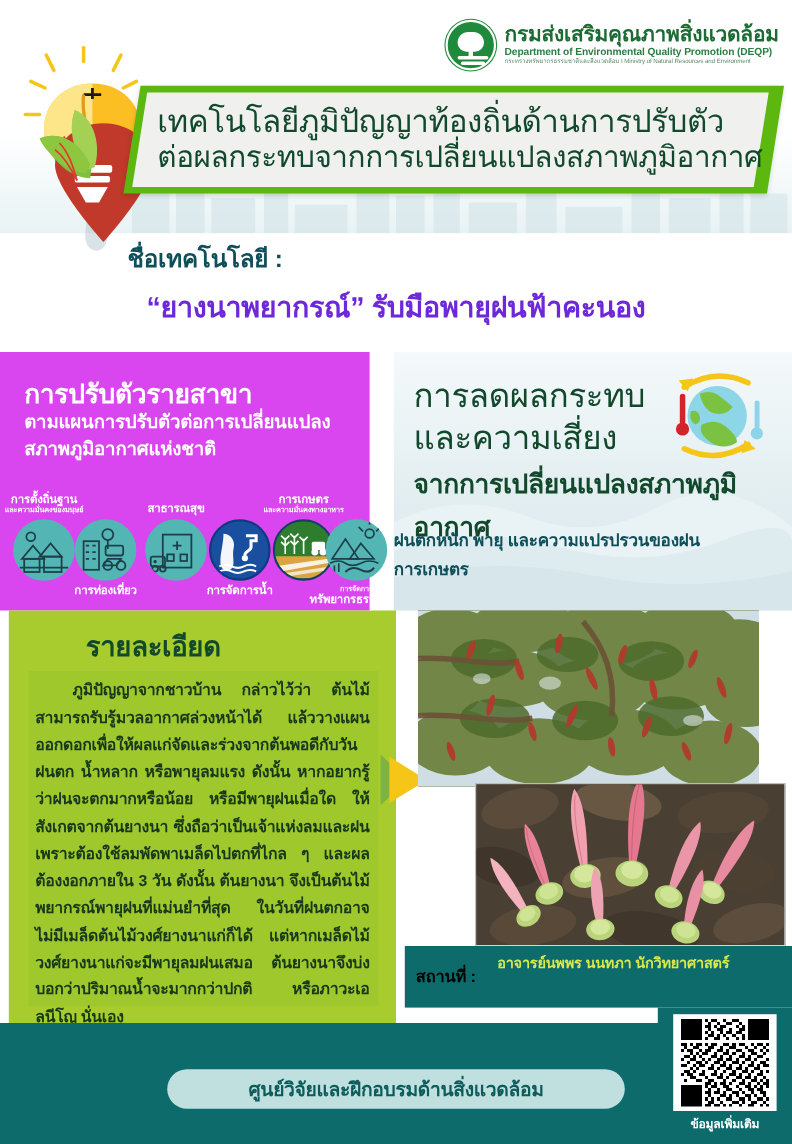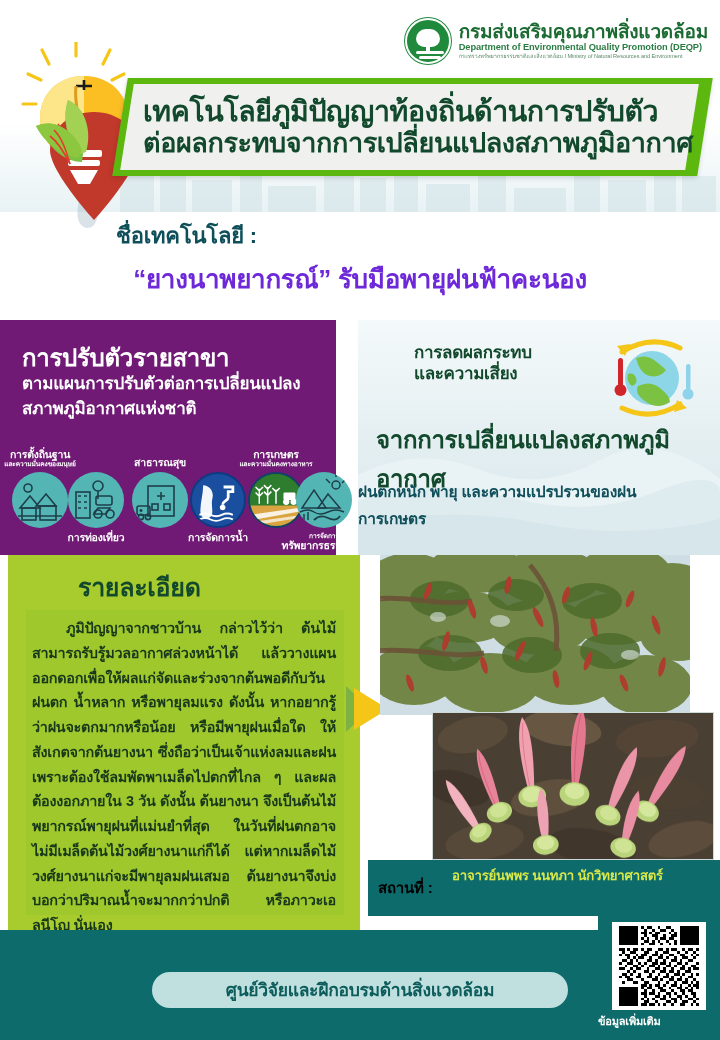--- a/index.html
+++ b/index.html
@@ -62,39 +62,39 @@
     transform: skewX(-9deg);
     box-shadow: 0 2px 5px rgba(0,0,0,0.15);
   }
   .title-inner {
     position:absolute; left:127px; top:84px; width:565px; height:86px;
     background:#f0f1ef; transform: skewX(-9deg);
   }
   .title-text {
     position:absolute; left:143px; top:84px; width:560px; height:86px;
     display:flex; flex-direction:column; justify-content:center;
-    color:#12492c; font-weight:bold; line-height:1.16;
+    color:#12492c; font-weight:normal; line-height:1.16;
   }
   .title-line1 { font-size:28.5px; letter-spacing:-0.4px; }
   .title-line2 { font-size:27px; letter-spacing:-0.4px; }
 
   
   .tech-label {
     position:absolute; left:116px; top:218px;
     font-size:22px; font-weight:bold; color:#0f4f5a; letter-spacing:-0.2px;
   }
   .tech-name {
     position:absolute; left:0; top:258px; width:720px; text-align:center;
     font-size:26px; font-weight:bold; color:#6d28d9; letter-spacing:-0.3px;
   }
 
   
   .panel-left {
     position:absolute; left:0; top:320px; width:336px; height:235px;
-    background:#701a75;
+    background:#d946ef;
     text-decoration:underline;
   }
   .panel-right {
     position:absolute; left:358px; top:320px; width:362px; height:235px;
     background: linear-gradient(180deg,#f4f9fa 0%,#e3eef1 55%,#d6e7ea 100%);
     overflow:hidden;
   }
   .panel-right .hills { position:absolute; left:0; bottom:0; width:362px; height:150px; }
 
   .pl-title {
@@ -120,21 +120,21 @@
   }
   .sector .lbl-bot {
     position:absolute; top:60px; left:50%; transform:translateX(-50%);
     width:120px; text-align:center; color:#ffffff; line-height:1.05;
   }
   .lbl-main { font-size:10.5px; font-weight:bold; display:block; letter-spacing:-0.2px;}
   .lbl-sm { font-size:6.6px; font-weight:bold; display:block; letter-spacing:-0.1px; margin-top:1px;}
 
   .pr-title {
     position:absolute; left:18px; top:22px; width:250px;
-    font-size:17px; font-weight:bold; color:#12492c; line-height:1.25; letter-spacing:-0.3px;margin-left:38px;
+    font-size:30px; font-weight:normal; color:#12492c; line-height:1.25; letter-spacing:-0.3px;
   }
   .pr-sub {
     position:absolute; left:18px; top:100px; width:330px;
     font-size:24px; font-weight:bold; color:#12492c; letter-spacing:-0.3px;
   }
   .earth-icon { position:absolute; right:18px; top:14px; width:110px; height:88px; }
   .pr-risks {
     position:absolute; left:0; top:158px; width:362px; 
     font-size:15.5px; font-weight:bold; color:#0f4f5a; line-height:1.75; letter-spacing:-0.2px;
   }
@@ -185,21 +185,21 @@
   
   .qr-band {
     position:absolute; left:598px; top:916px; width:122px; height:124px;
     background:#0d6b6b;
   }
   .qr-box {
     position:absolute; left:612px; top:922px; width:94px; height:88px;
     background:#ffffff; padding:4px;
   }
   .qr-caption {
-    position:absolute; left:598px; top:1012px; width:122px; 
+    position:absolute; left:598px; top:1012px; width:122px; text-align:center;
     font-size:11px; font-weight:bold; color:#ffffff; letter-spacing:-0.2px;
   }
 
   
   .footer-band {
     position:absolute; left:0; top:930px; width:720px; height:110px;
     background:#0d6b6b;
   }
   .footer-pill {
     position:absolute; left:152px; top:972px; width:416px; height:36px;

